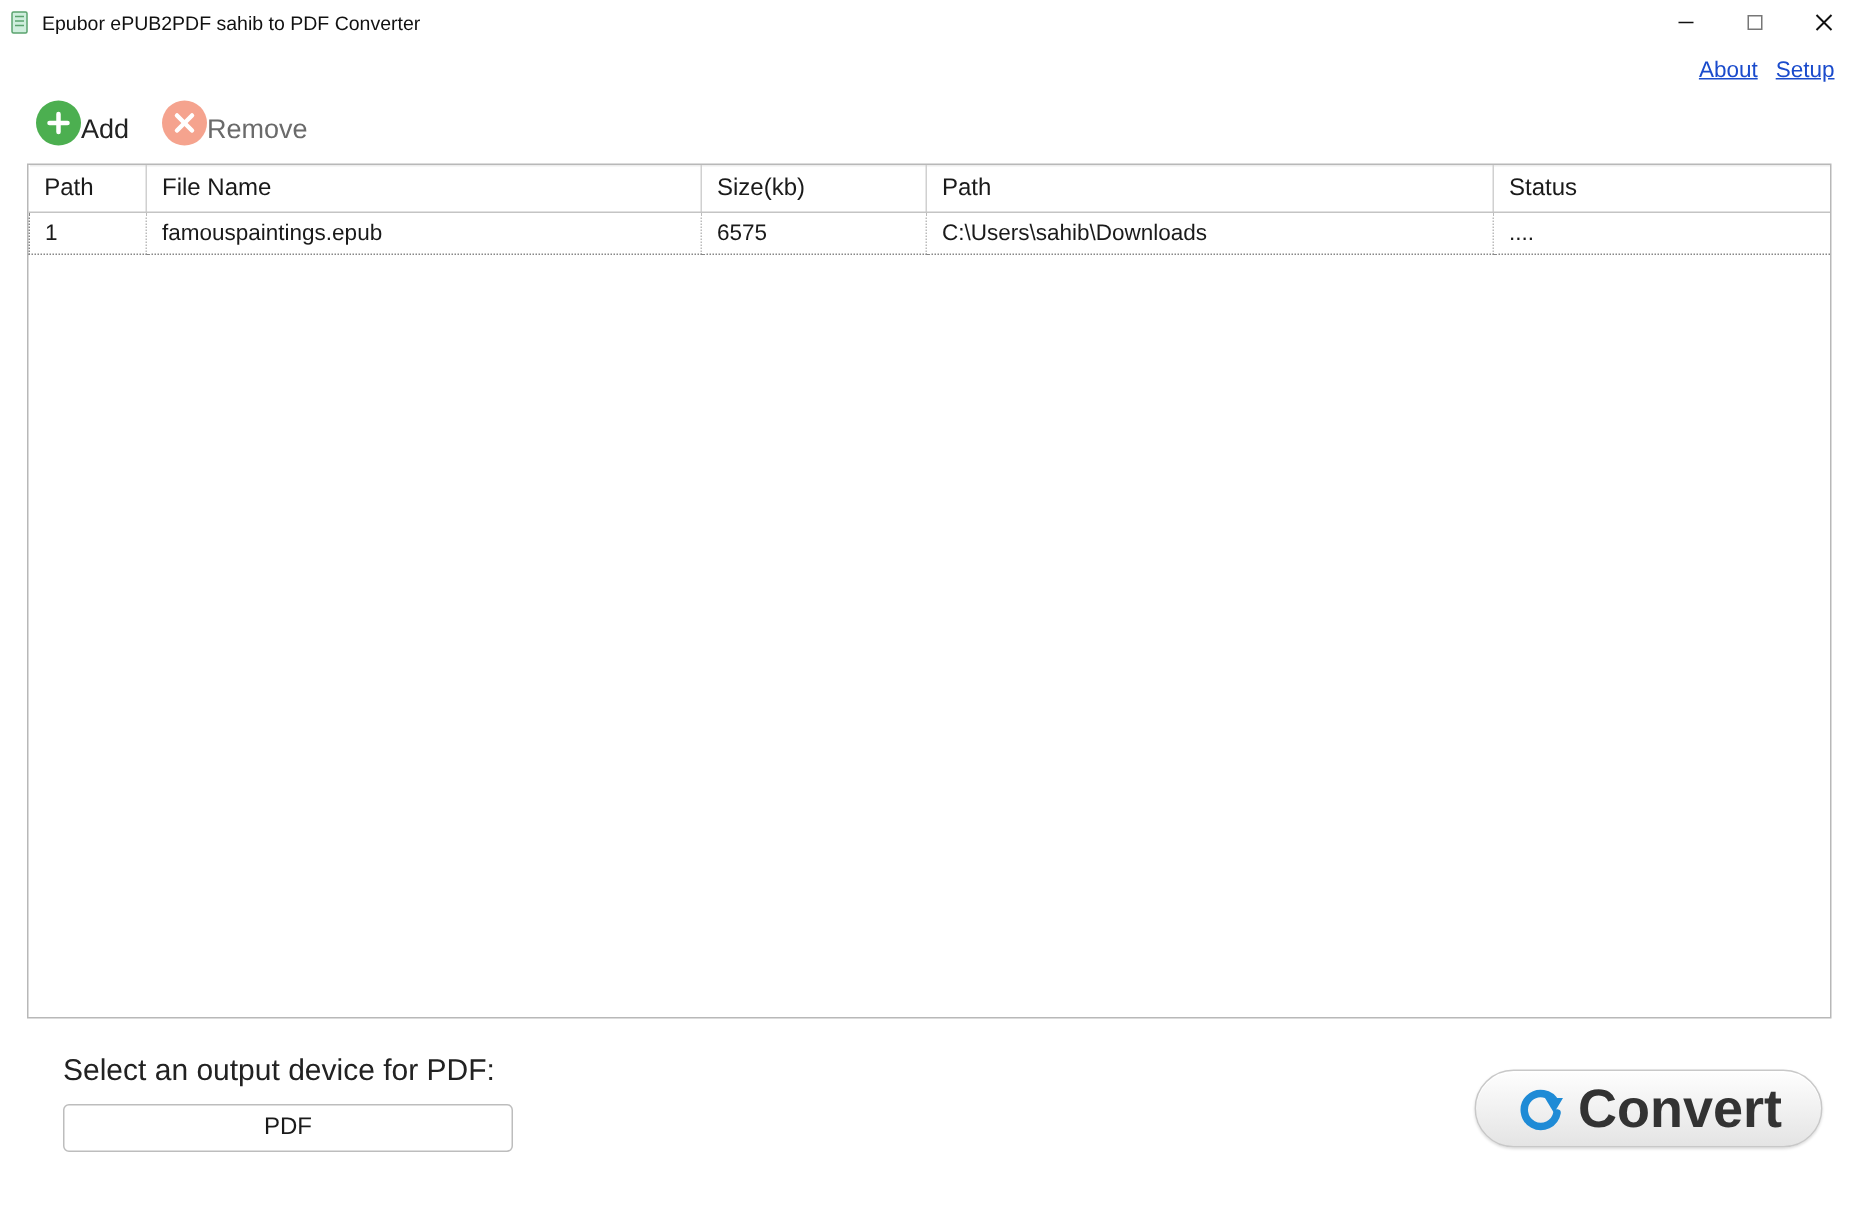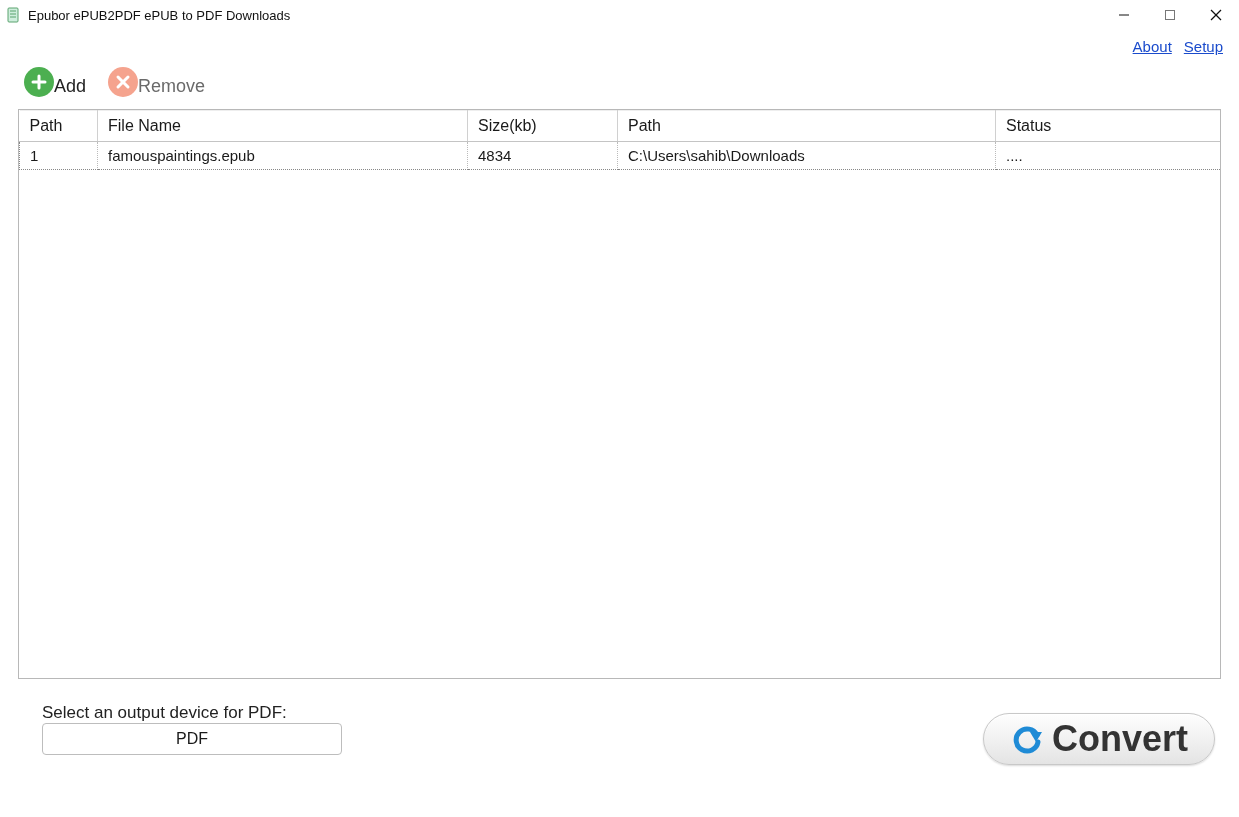--- a/index.html
+++ b/index.html
@@ -38,40 +38,40 @@
   tbody td:last-child { border-right:none; }
 
   col.c-index { width:78px; }
   col.c-name  { width:370px; }
   col.c-size  { width:150px; }
   col.c-path  { width:378px; }
   col.c-stat  { }
 
   
   .footer { position:relative; padding:24px 20px 0 42px; }
-  .output-label { font-size:17px; color:#222; }
+  .output-label { font-size:20px; color:#222; margin-bottom:10px; }
   .output-select { width:300px; height:32px; border:1px solid #bdbdbd; border-radius:4px; background:#fff; text-align:center; font-size:16px; line-height:30px; cursor:pointer; }
 
   .convert-btn { position:absolute; right:24px; top:34px; width:232px; height:52px; border-radius:26px; background:linear-gradient(#fefefe,#e4e4e4); border:1px solid #c8c8c8; box-shadow:inset 0 1px 0 #fff, 0 1px 2px rgba(0,0,0,.15); display:flex; align-items:center; justify-content:center; gap:8px; cursor:pointer; }
   .convert-btn .convarrow { width:34px; height:34px; display:flex; align-items:center; justify-content:center; }
   .convert-btn .convert-label { font-size:36px; font-weight:600; color:#333; }
 </style>
 </head>
 <body>
 
 <div class="titlebar">
   <span class="app-icon">
     <svg width="16" height="16" viewBox="0 0 16 16">
         <rect x="2" y="1" width="10" height="14" rx="1" fill="#cfeedd" stroke="#5aa36e" stroke-width="1"></rect>
         <line x1="4" y1="4" x2="10" y2="4" stroke="#5aa36e"></line>
         <line x1="4" y1="7" x2="10" y2="7" stroke="#5aa36e"></line>
         <line x1="4" y1="10" x2="10" y2="10" stroke="#5aa36e"></line>
       </svg>
   </span>
-  <span class="title-text">Epubor ePUB2PDF ePUB to PDF Downloads</span>
+  <span class="title-text">Epubor ePUB2PDF sahib to PDF Converter</span>
   <span class="spacer"></span>
   <div class="win-btns">
     <div class="win-btn">
       <svg width="12" height="12" viewBox="0 0 12 12">
           <line x1="1" y1="6" x2="11" y2="6" stroke="#111" stroke-width="1"></line>
         </svg>
     </div>
     <div class="win-btn">
       <svg width="12" height="12" viewBox="0 0 12 12">
           <rect x="1.5" y="1.5" width="9" height="9" fill="none" stroke="#777" stroke-width="1"></rect>
@@ -127,21 +127,21 @@
         <th>File Name</th>
         <th>Size(kb)</th>
         <th>Path</th>
         <th>Status</th>
       </tr>
     </thead>
     <tbody>
       <tr>
         <td>1</td>
         <td>famouspaintings.epub</td>
-        <td>4834</td>
+        <td>6575</td>
         <td>C:\Users\sahib\Downloads</td>
         <td>....</td>
       </tr>
     </tbody>
   </table>
 </div>
 
 <div class="footer">
   <div class="output-label">Select an output device for PDF:</div>
   <div class="output-select">PDF</div>

